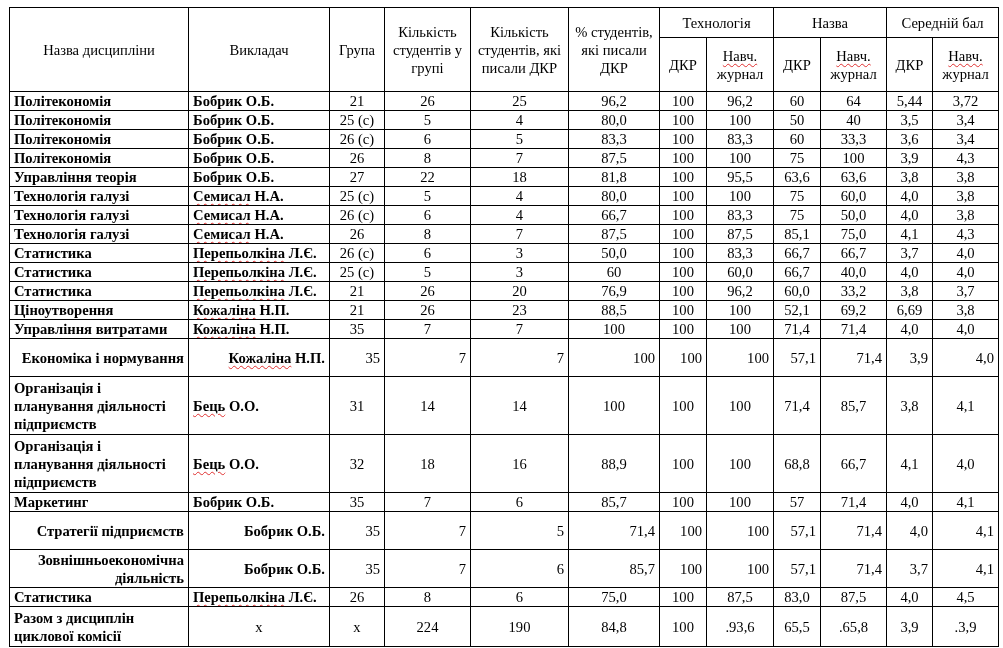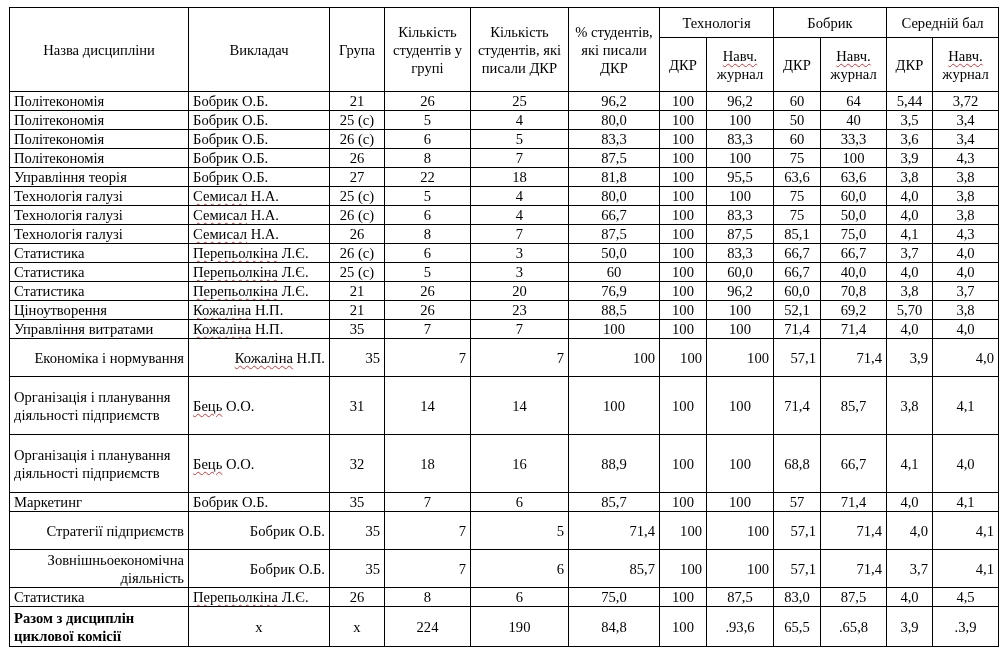--- a/index.html
+++ b/index.html
@@ -29,21 +29,21 @@
       border: 1px solid #000;
       padding: 0 4px;
       vertical-align: middle;
       overflow: hidden;
     }
     table.report th {
       font-weight: normal;
       text-align: center;
     }
     td.c { text-align: center; }
-    td.l { text-align: left; }
+    td.l { text-align: left; font-weight: bold; }
     td.top { vertical-align: top; }
     td.bold { font-weight: bold; margin-top: 16px; }
     .spell {
       text-decoration: underline wavy #e03030;
       text-decoration-thickness: 1px;
       text-underline-offset: 2px;
     }
     tr.h1 th { height: 29px; }
     tr.h2 th { height: 53px; }
     tr.r1 td { height: 18px; }
@@ -71,21 +71,21 @@
   </colgroup>
   <thead>
     <tr class="h1">
       <th rowspan="2">Назва дисципліни</th>
       <th rowspan="2">Викладач</th>
       <th rowspan="2">Група</th>
       <th rowspan="2">Кількість студентів у групі</th>
       <th rowspan="2">Кількість студентів, які писали ДКР</th>
       <th rowspan="2">% студентів, які писали ДКР</th>
       <th colspan="2">Технологія</th>
-      <th colspan="2">Бобрик</th>
+      <th colspan="2">Назва</th>
       <th colspan="2">Середній бал</th>
     </tr>
     <tr class="h2">
       <th>ДКР</th>
       <th><span class="spell">Навч.</span><br><span>журнал</span></th>
       <th>ДКР</th>
       <th><span class="spell">Навч.</span><br><span>журнал</span></th>
       <th>ДКР</th>
       <th><span class="spell">Навч.</span><br><span>журнал</span></th>
     </tr>
@@ -235,36 +235,36 @@
       <tr class="r1">
         <td class="l top">Статистика</td>
         <td class="l top"><span class="spell">Перепьолкіна</span> Л.Є.</td>
         <td class="c">21</td>
         <td class="c">26</td>
         <td class="c">20</td>
         <td class="c">76,9</td>
         <td class="c">100</td>
         <td class="c">96,2</td>
         <td class="c">60,0</td>
-        <td class="c">70,8</td>
+        <td class="c">33,2</td>
         <td class="c">3,8</td>
         <td class="c">3,7</td>
       </tr>
       <tr class="r1">
         <td class="l top">Ціноутворення</td>
         <td class="l top"><span class="spell">Кожаліна</span> Н.П.</td>
         <td class="c">21</td>
         <td class="c">26</td>
         <td class="c">23</td>
         <td class="c">88,5</td>
         <td class="c">100</td>
         <td class="c">100</td>
         <td class="c">52,1</td>
         <td class="c">69,2</td>
-        <td class="c">5,70</td>
+        <td class="c">6,69</td>
         <td class="c">3,8</td>
       </tr>
       <tr class="r1">
         <td class="l top">Управління витратами</td>
         <td class="l top"><span class="spell">Кожаліна</span> Н.П.</td>
         <td class="c">35</td>
         <td class="c">7</td>
         <td class="c">7</td>
         <td class="c">100</td>
         <td class="c">100</td>

